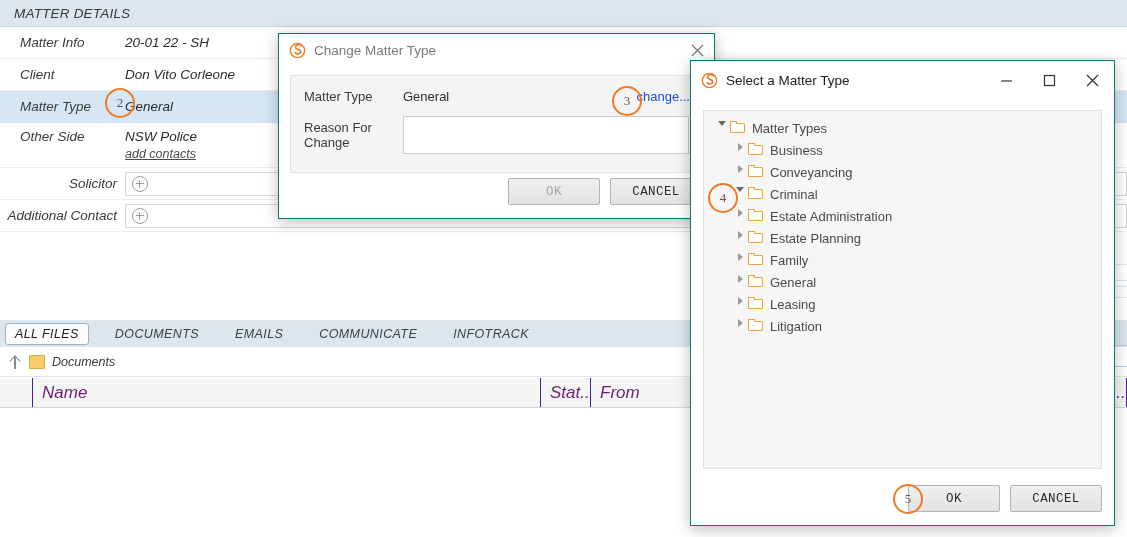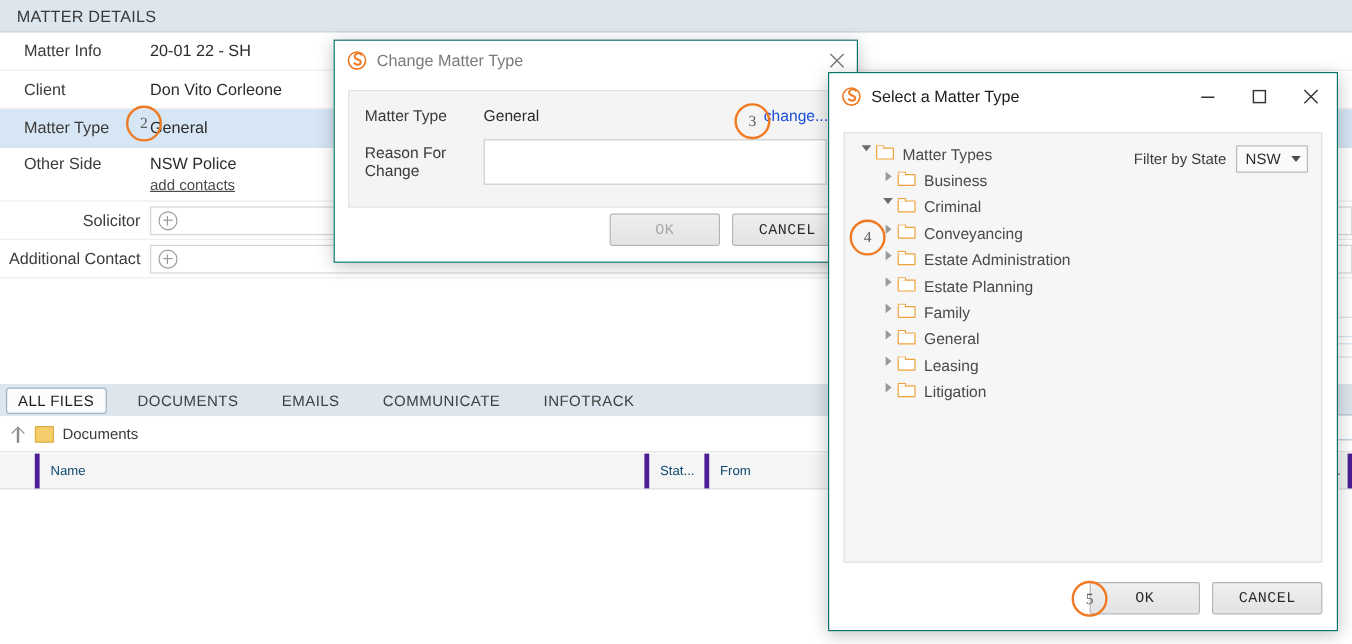--- a/index.html
+++ b/index.html
@@ -16,20 +16,21 @@
     font-size: 13px;
     color: #2b2b2b;
     -webkit-font-smoothing: antialiased;
   }
 
   
   #app-root {
     position: absolute;
     inset: 0;
     background: #ffffff;
+    font-style: italic;
   }
 
   .matter-details-header {
     height: 27px;
     background: #dde6ed;
     border-bottom: 1px solid #c8d4de;
     display: flex;
     align-items: center;
     padding-left: 14px;
     box-sizing: border-box;
@@ -175,23 +176,23 @@
     position: absolute;
     left: 0; right: 0;
     top: 378px;
     height: 30px;
     background: #f5f5f5;
     border-bottom: 1px solid #d6d6d6;
     display: flex;
     box-sizing: border-box;
   }
   .fh-cell {
-    border-right: 4px solid #4c1d95;
-    font-size: 11px;
-    color: #0c4a6e;
+    border-right: 1px solid #4c1d95;
+    font-size: 17px;
+    color: #701a75;
     display: flex;
     align-items: center;
     padding-left: 9px;
     box-sizing: border-box;
     height: 100%;
     overflow: hidden;
     white-space: nowrap;
   }
   .file-body {
     position: absolute;
@@ -579,27 +580,20 @@
     </span>
     <span class="winbtn">
       <svg width="13" height="13" viewBox="0 0 13 13">
           <path d="M1 1 L12 12 M12 1 L1 12" stroke="#333" stroke-width="1.2" fill="none"></path>
         </svg>
     </span>
   </div>
 
   <div class="tree-panel">
 
-    <div class="filter-wrap">
-      <span class="filter-label">Filter by State</span>
-      <span class="state-select">
-        <span>NSW</span>
-        <span class="caret-down"></span>
-      </span>
-    </div>
 
     <div class="tree">
 
       <div class="tree-node" style="padding-left:10px">
         <span class="tw">
             <span class="tw-expanded"></span>
           </span>
         <span class="folder-ic"></span>
         <span class="node-label">Matter Types</span>
       </div>
@@ -607,32 +601,32 @@
       <div class="tree-node" style="padding-left:28px">
         <span class="tw">
             <span class="tw-collapsed"></span>
           </span>
         <span class="folder-ic"></span>
         <span class="node-label">Business</span>
       </div>
 
       <div class="tree-node" style="padding-left:28px">
         <span class="tw">
+            <span class="tw-collapsed"></span>
+          </span>
+        <span class="folder-ic"></span>
+        <span class="node-label">Conveyancing</span>
+      </div>
+
+      <div class="tree-node" style="padding-left:28px">
+        <span class="tw">
             <span class="tw-expanded"></span>
           </span>
         <span class="folder-ic"></span>
         <span class="node-label">Criminal</span>
-      </div>
-
-      <div class="tree-node" style="padding-left:28px">
-        <span class="tw">
-            <span class="tw-collapsed"></span>
-          </span>
-        <span class="folder-ic"></span>
-        <span class="node-label">Conveyancing</span>
       </div>
 
 
       <div class="tree-node" style="padding-left:28px">
         <span class="tw">
             <span class="tw-collapsed"></span>
           </span>
         <span class="folder-ic"></span>
         <span class="node-label">Estate Administration</span>
       </div>

